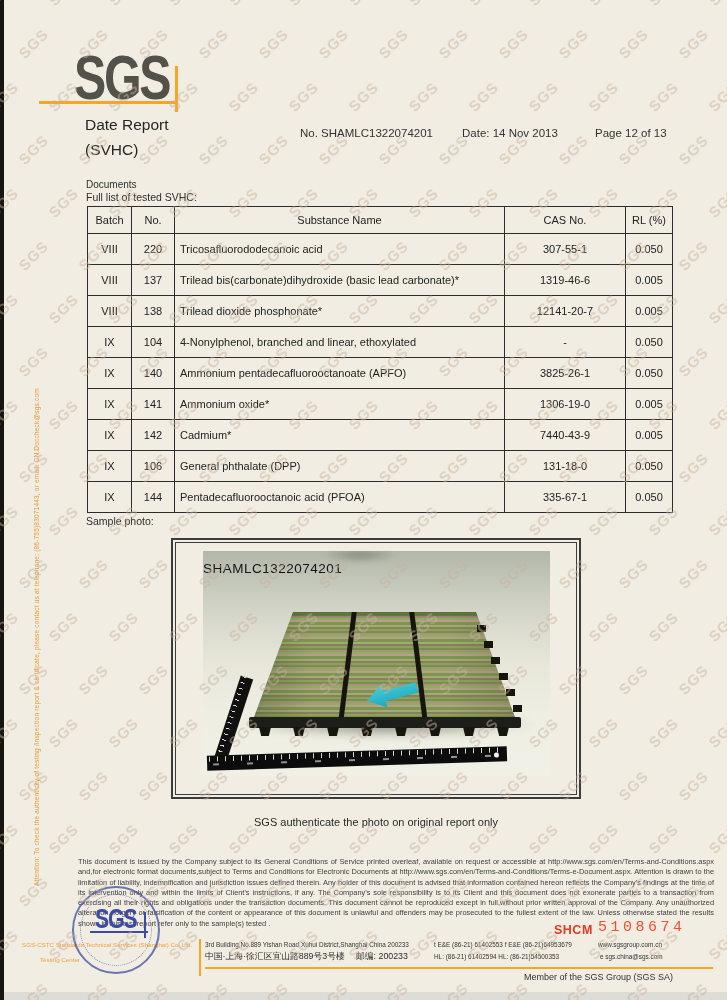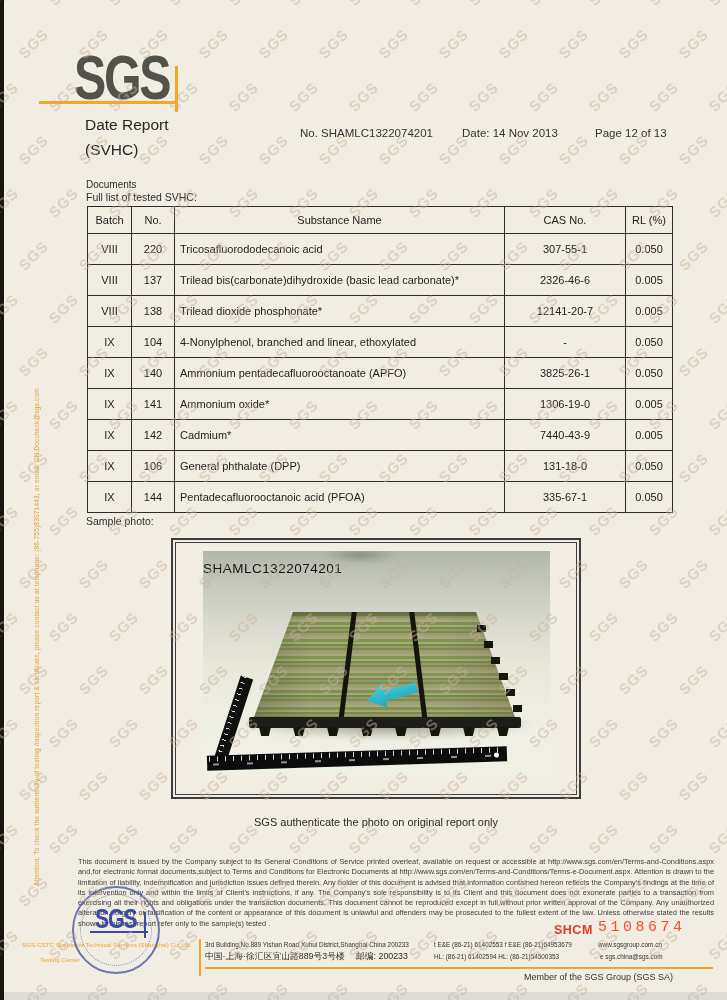--- a/index.html
+++ b/index.html
@@ -205,21 +205,21 @@
           <td>VIII</td>
           <td>220</td>
           <td class="cell-substance">Tricosafluorododecanoic acid</td>
           <td>307-55-1</td>
           <td>0.050</td>
         </tr>
         <tr>
           <td>VIII</td>
           <td>137</td>
           <td class="cell-substance">Trilead bis(carbonate)dihydroxide (basic lead carbonate)*</td>
-          <td>2326-46-6</td>
+          <td>1319-46-6</td>
           <td>0.005</td>
         </tr>
         <tr>
           <td>VIII</td>
           <td>138</td>
           <td class="cell-substance">Trilead dioxide phosphonate*</td>
           <td>12141-20-7</td>
           <td>0.005</td>
         </tr>
         <tr>

